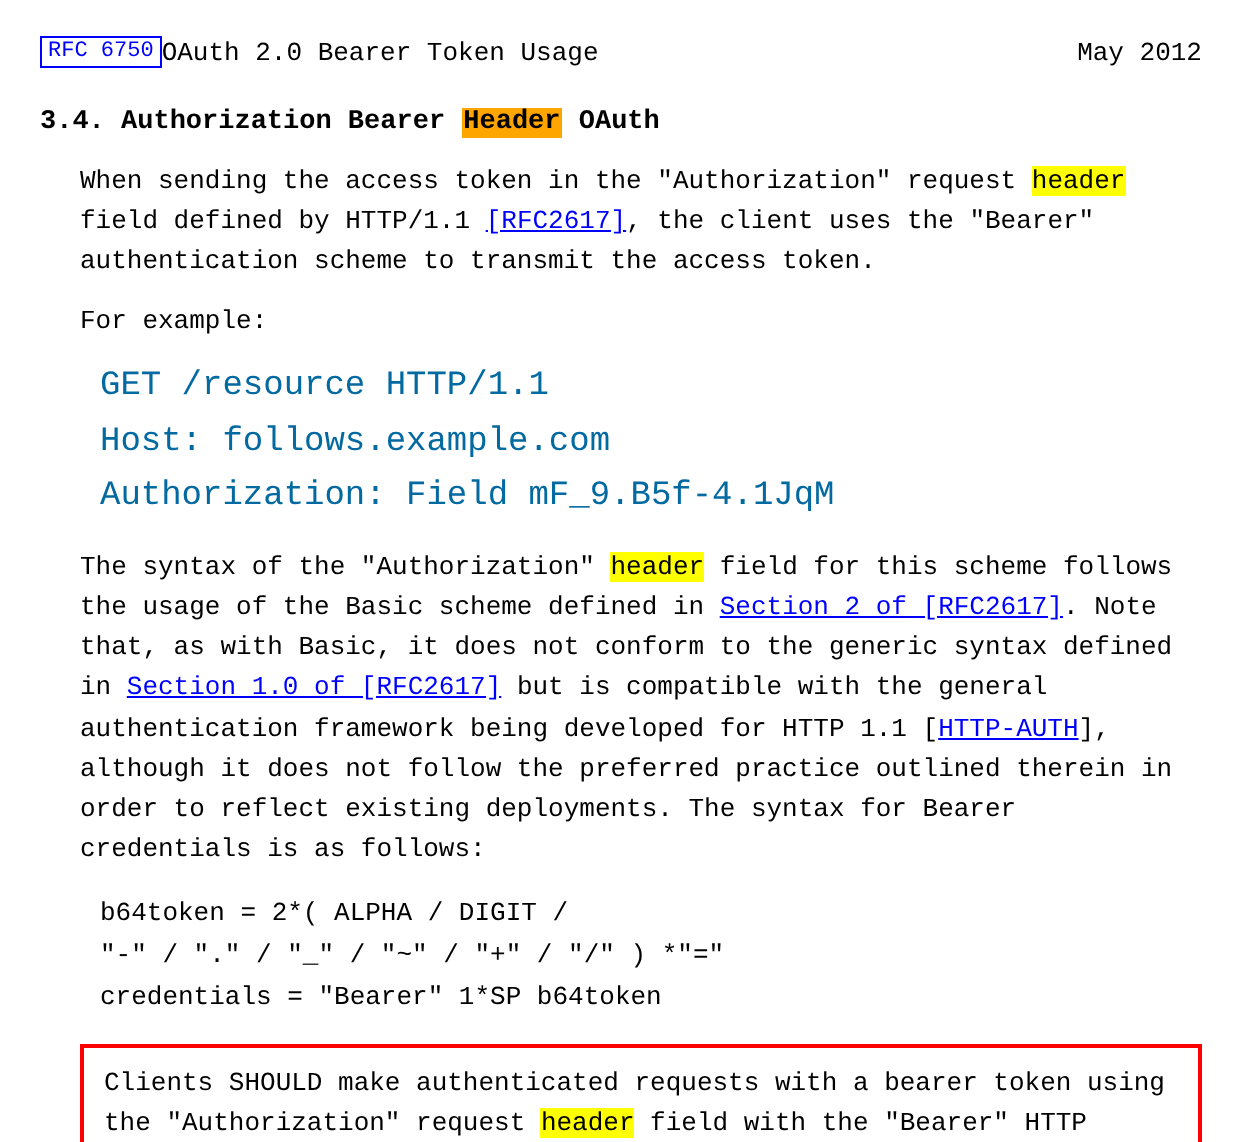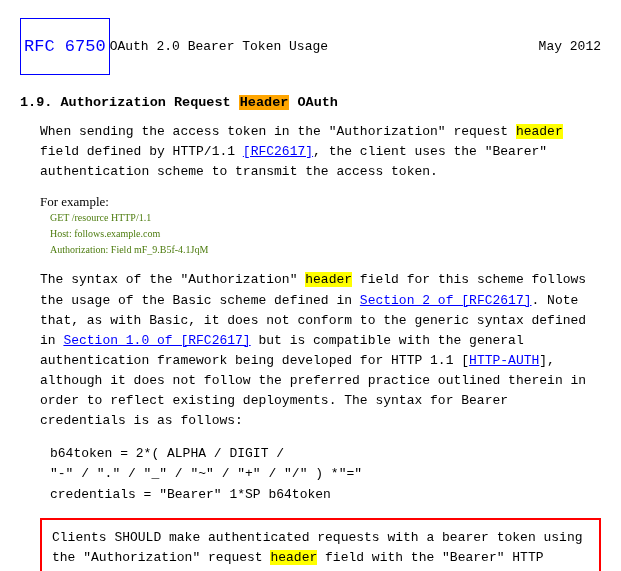--- a/index.html
+++ b/index.html
@@ -17,23 +17,23 @@
       display: flex;
       justify-content: space-between;
       align-items: center;
       padding: 18px 20px 10px 20px;
       border-bottom: none;
     }
 
     .header-rfc {
       color: #00f;
       border: 1px solid #00f;
-      padding: 18px 3px;
+      padding: 1px 3px;
       text-decoration: none;
-      font-size: 17px;
+      font-size: 11px;
       cursor: pointer;
     }
 
     .header-title {
       font-size: 13px;
       color: #000;
       flex: 1;
     }
 
     .header-date {
@@ -72,24 +72,24 @@
 
     .link-blue {
       color: #00f;
       text-decoration: underline;
       cursor: pointer;
     }
 
     .code-block {
       margin-left: 30px;
       margin-bottom: 12px;
-      font-family: Liberation Serif, serif;
-      font-size: 10px;
+      font-family: Liberation Mono, monospace;
+      font-size: 17px;
       line-height: 1.6;
-      color: #4d7c0f;
+      color: #0369a1;
     }
 
     .bnf-block {
       margin-left: 30px;
       margin-bottom: 12px;
       font-family: 'Courier New', Courier, monospace;
       font-size: 13px;
       line-height: 1.6;
     }
 
@@ -97,39 +97,39 @@
       border: 2px solid #f00;
       margin: 8px 0 0 20px;
       padding: 8px 10px;
       font-family: 'Courier New', Courier, monospace;
       font-size: 13px;
       line-height: 1.55;
     }
 
     .for-example {
       margin-left: 20px;
-      margin-bottom: 0;
-      font-family: Liberation Serif, serif;
+      margin-bottom: 12px;
+      font-family: Liberation Mono, monospace;
       font-size: 13px;
     }
   </style>
 </head>
 <body>
 
 <div class="header">
   <a class="header-rfc">RFC 6750</a>
   <span class="header-title">OAuth 2.0 Bearer Token Usage</span>
   <span class="header-date">May 2012</span>
 </div>
 
 <div class="content">
 
   <div class="section-title">
-    <span>1.9.</span>
-    <span>Authorization Request </span><span class="highlight-orange">Header</span><span> OAuth</span>
+    <span>3.4.</span>
+    <span>Authorization Bearer </span><span class="highlight-orange">Header</span><span> OAuth</span>
   </div>
 
   <div class="paragraph">
     <span>When sending the access token in the "Authorization" request <span class="highlight-yellow">header</span>
 field defined by HTTP/1.1 <a class="link-blue">[RFC2617]</a>, the client uses the "Bearer"
 authentication scheme to transmit the access token.</span>
   </div>
 
   <div class="for-example">
     <span>For example:</span>

